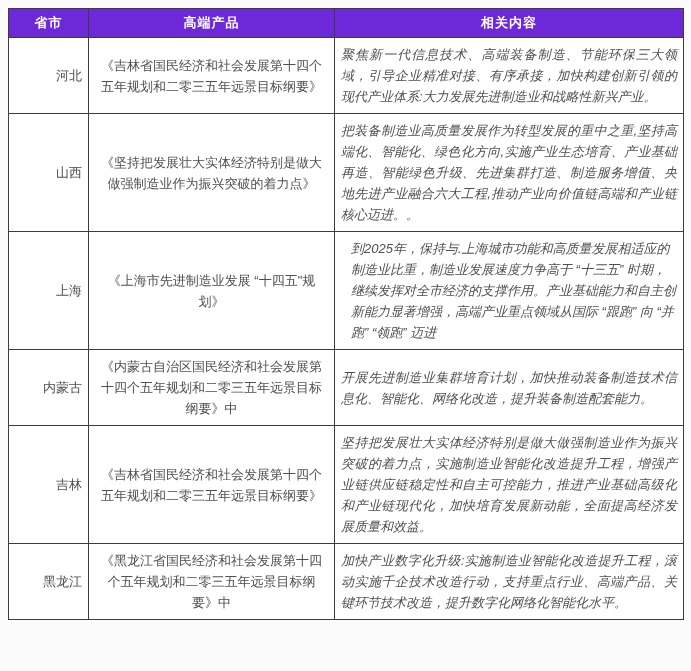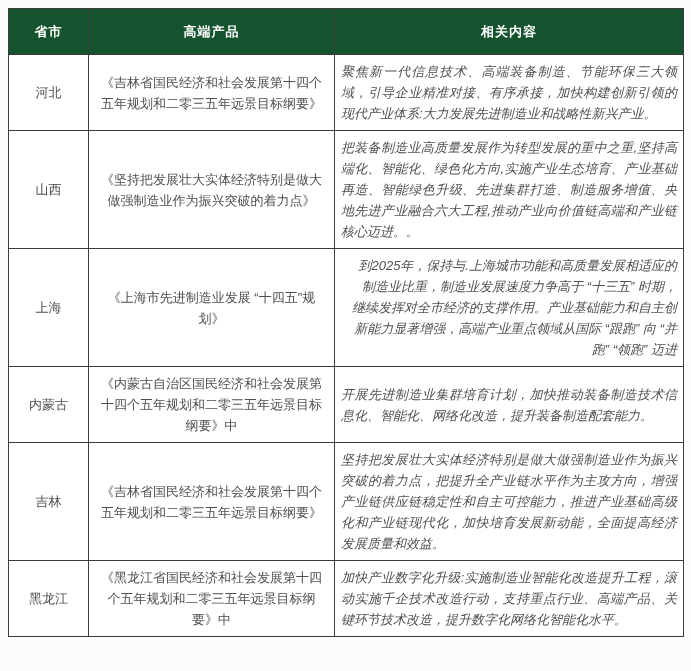--- a/index.html
+++ b/index.html
@@ -21,51 +21,51 @@
     table-layout: fixed;
     background: #ffffff;
   }
   table.policy-table th,
   table.policy-table td {
     border: 1px solid #3c3c3c;
     vertical-align: middle;
     box-sizing: border-box;
   }
   table.policy-table th {
-    background: #14532d;
+    background: #6d28d9;
     color: #ffffff;
     font-size: 13px;
     font-weight: bold;
-    height: 46px;
+    height: 29px;
     text-align: center;
     padding: 2px 4px;
     letter-spacing: 1px;
   }
   table.policy-table td {
     color: #4f4f4f;
     font-size: 13px;
     line-height: 21px;
     padding: 6px 6px;
   }
   td.cell-province {
-    text-align: center;
+    text-align: right;
     padding-left: 7px;
     margin-left: 8px;
   }
   td.cell-policy {
     text-align: center;
     padding: 4px 5px;
   }
   td.cell-content {
     text-align: justify;
     padding: 5px 6px 5px 7px;
     font-style: italic;
   }
   td.cell-content.center {
-    text-align: right;
+    text-align: left;
     padding-left: 16px;
   }
   col.c-province { width: 80px; }
   col.c-policy   { width: 246px; }
   col.c-content  { width: 349px; }
 </style>
 </head>
 <body>
 
 <table class="policy-table">
@@ -103,21 +103,21 @@
   <tr>
     <td class="cell-province">内蒙古</td>
     <td class="cell-policy">《内蒙古自治区国民经济和社会发展第十四个五年规划和二零三五年远景目标纲要》中</td>
     <td class="cell-content">开展先进制造业集群培育计划，加快推动装备制造技术信息化、智能化、网络化改造，提升装备制造配套能力。</td>
   </tr>
 
 
   <tr>
     <td class="cell-province">吉林</td>
     <td class="cell-policy">《吉林省国民经济和社会发展第十四个五年规划和二零三五年远景目标纲要》</td>
-    <td class="cell-content">坚持把发展壮大实体经济特别是做大做强制造业作为振兴突破的着力点，把提升全产业链水平作为主攻方向，增强产业链供应链稳定性和自主可控能力，推进产业基础高级化和产业链现代化，加快培育发展新动能，全面提高经济发展质量和效益。</td>
+    <td class="cell-content">坚持把发展壮大实体经济特别是做大做强制造业作为振兴突破的着力点，实施制造业智能化改造提升工程，增强产业链供应链稳定性和自主可控能力，推进产业基础高级化和产业链现代化，加快培育发展新动能，全面提高经济发展质量和效益。</td>
   </tr>
 
   <tr>
     <td class="cell-province">黑龙江</td>
     <td class="cell-policy">《黑龙江省国民经济和社会发展第十四个五年规划和二零三五年远景目标纲要》中</td>
     <td class="cell-content">加快产业数字化升级:实施制造业智能化改造提升工程，滚动实施千企技术改造行动，支持重点行业、高端产品、关键环节技术改造，提升数字化网络化智能化水平。</td>
   </tr>
 
 </tbody>
 </table>

